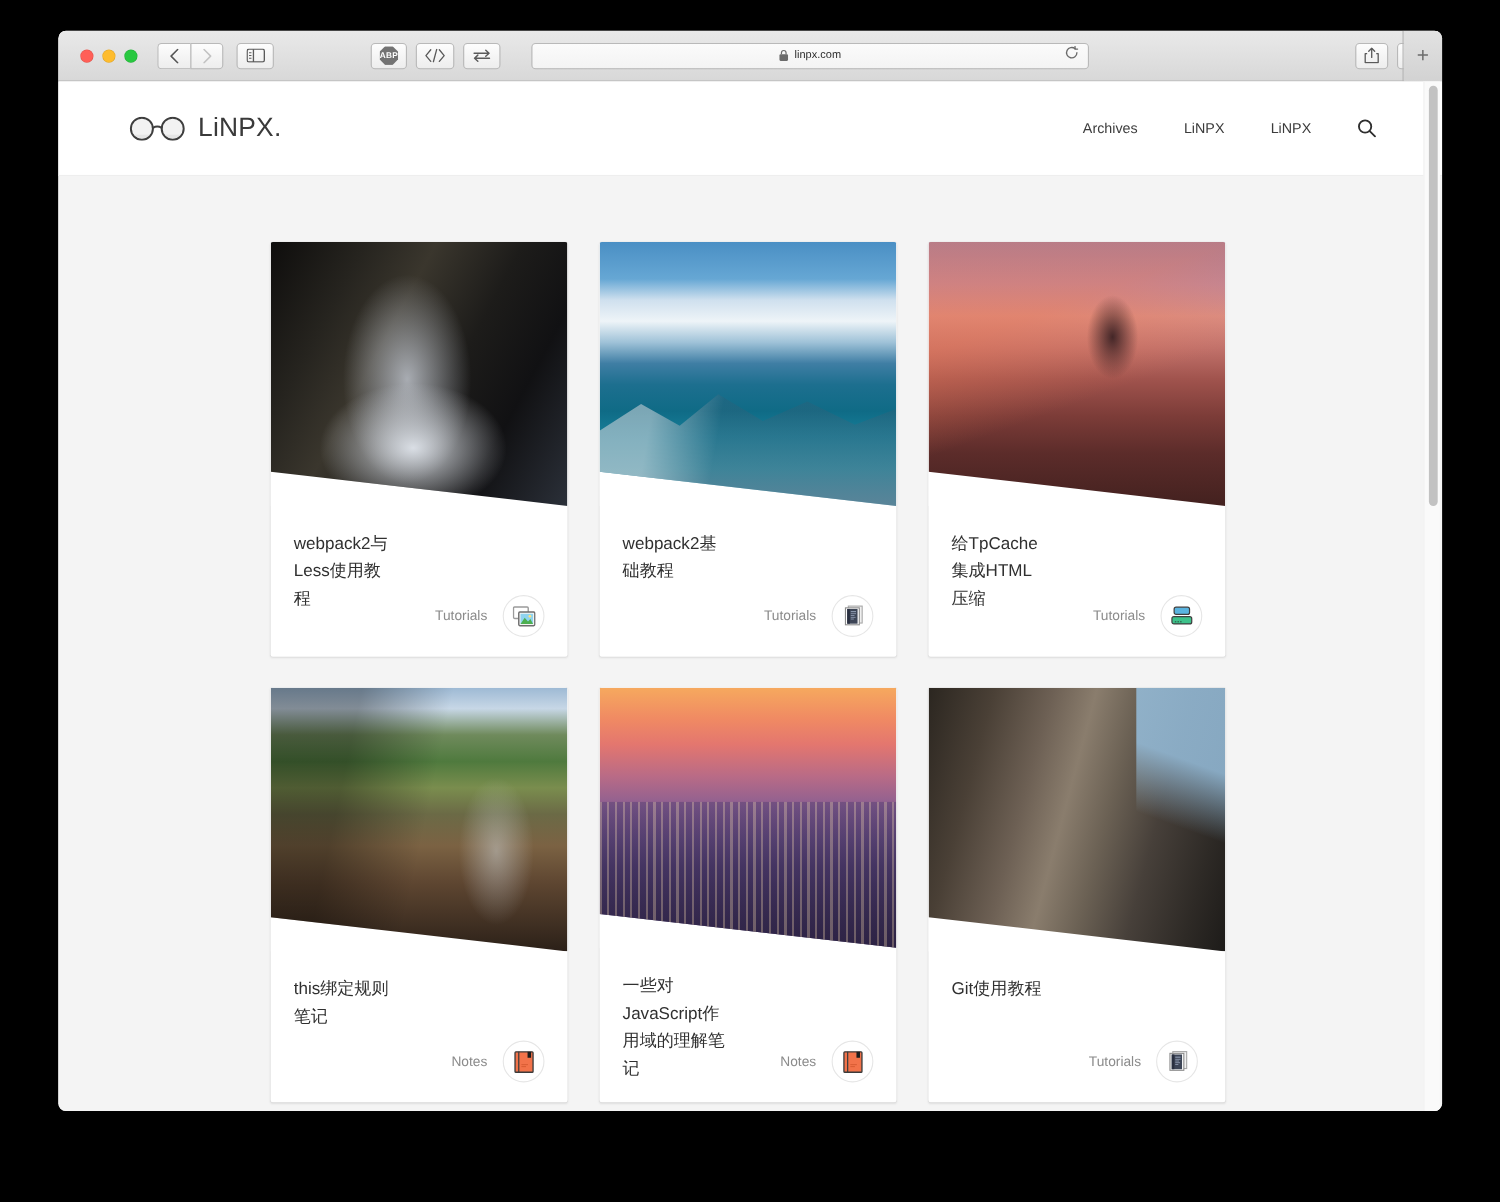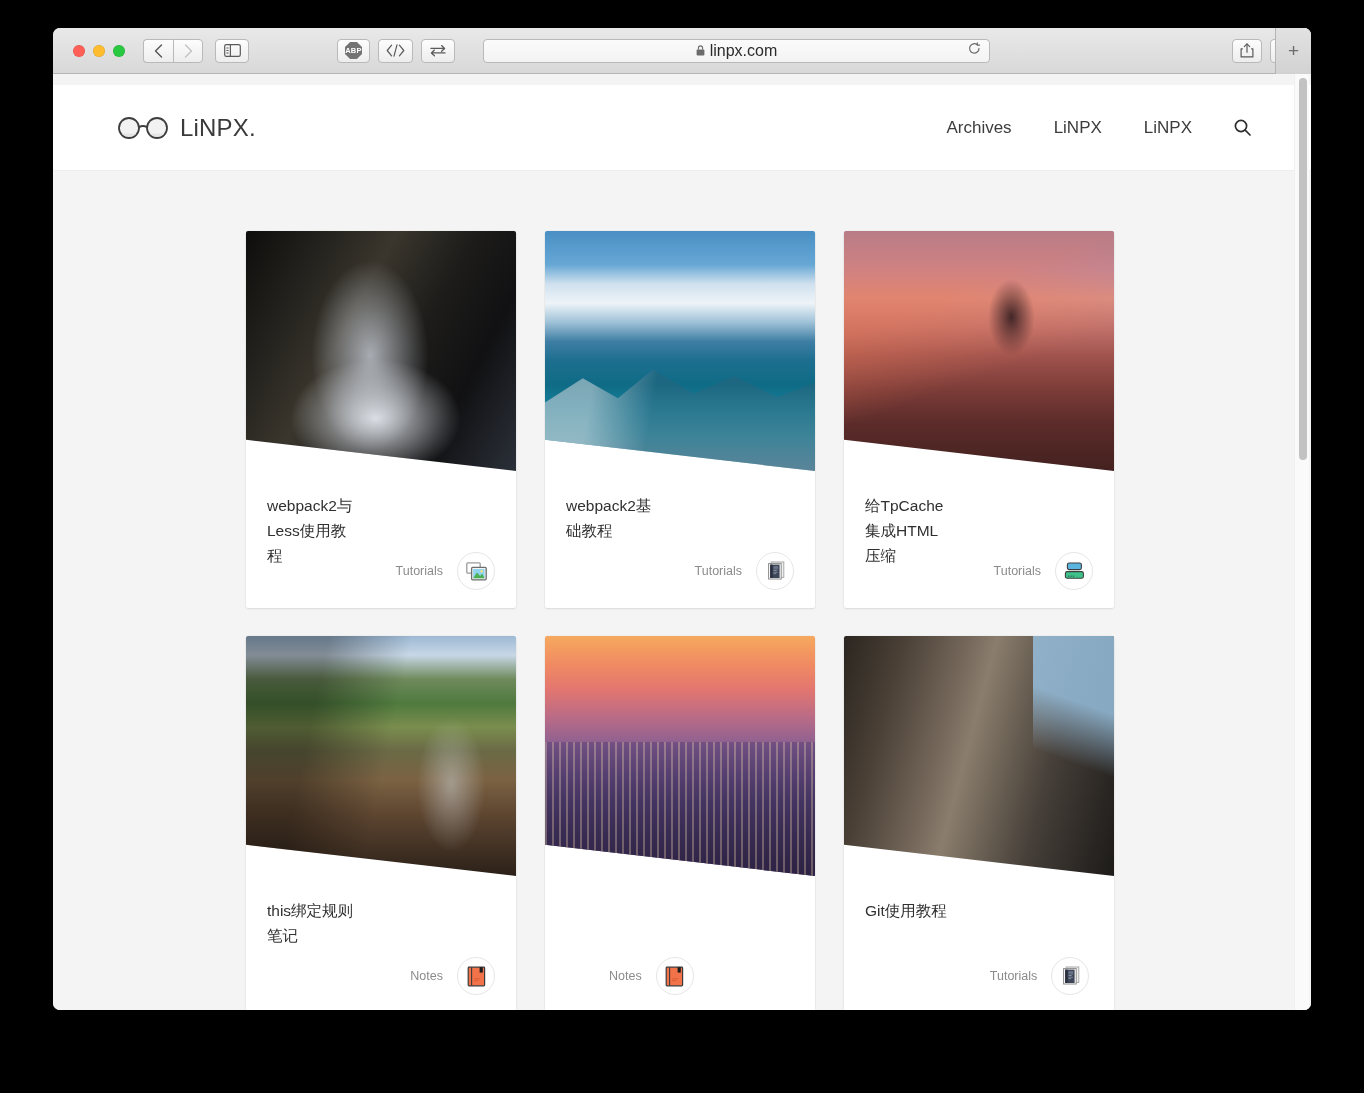--- a/index.html
+++ b/index.html
@@ -86,21 +86,21 @@
     margin-left: 28px;
     background: linear-gradient(to bottom,#fbfbfb,#f3f3f3);
     border: 1px solid #b9b9b9;
     border-radius: 4px;
     position: relative;
     display: flex;
     align-items: center;
     justify-content: center;
   }
   .url-inner { display: flex; align-items: center; gap: 5px; }
-  .url-text { font-size: 16px; color: #2b2b2b; }
+  .url-text { font-size: 10px; color: #2b2b2b; }
   .reload { position: absolute; right: 8px; top: 50%; transform: translateY(-50%); color: #6a6a6a; }
 
   .right-group { display: flex; gap: 8px; margin-left: 242px; }
 
   .newtab {
     position: absolute;
     right: 0; top: 0;
     width: 36px; height: 46px;
     background: linear-gradient(to bottom,#e2e2e2,#d2d2d2);
     border-left: 1px solid #b4b4b4;
@@ -117,33 +117,32 @@
   }
 
   .site-header {
     height: 86px;
     background: #ffffff;
     display: flex;
     align-items: center;
     justify-content: space-between;
     padding: 0 60px 0 64px;
     border-bottom: 1px solid #eee;
-    margin-top: 11px;
   }
 
   .brand { display: flex; align-items: center; gap: 11px; }
   .brand-text {
     font-size: 24px;
     color: #3a3a3a;
     letter-spacing: .2px;
   }
 
   .nav { display: flex; align-items: center; gap: 42px; }
   .nav-link {
-    font-size: 17px;
+    font-size: 13px;
     color: #3c3c3c;
     text-decoration: none;
   }
   .nav-search { color: #2e2e2e; display: flex; align-items: center; }
 
   .grid-wrap {
     padding: 60px 0 0 0;
     display: flex;
     justify-content: center;
   }
@@ -519,20 +518,21 @@
               </span>
             </div>
           </div>
         </div>
 
         <div class="card">
           <div class="card-media">
             <div class="photo ph-city"></div>
           </div>
           <div class="card-body">
+            <div class="card-title">一些对JavaScript作用域的理解笔记</div>
             <div class="card-foot">
               <span class="card-cat">Notes</span>
               <span class="cat-badge">
                 <svg width="19" height="21" viewBox="0 0 19 21">
                   <rect x="1.2" y="1.2" width="16.4" height="18.6" rx="0.8" fill="#f2734a" stroke="#3b3b3b" stroke-width="1.2"></rect>
                   <line x1="4.6" y1="1.2" x2="4.6" y2="19.8" stroke="#3b3b3b" stroke-width="1.1"></line>
                   <rect x="12.6" y="1.2" width="3.2" height="5.4" fill="#1d1d1d"></rect>
                   <g fill="#d85c34">
                     <rect x="7" y="12.4" width="6" height="0.9"></rect>
                     <rect x="7" y="14.2" width="4.2" height="0.9"></rect>

